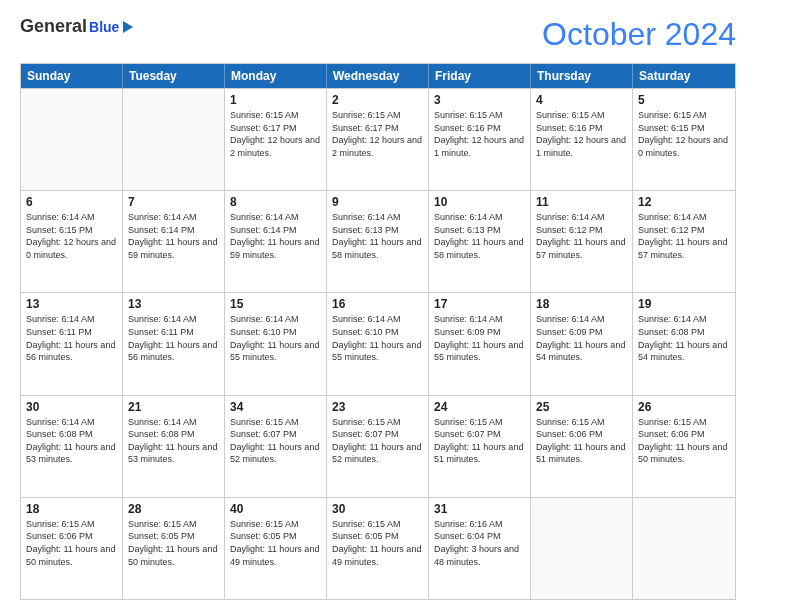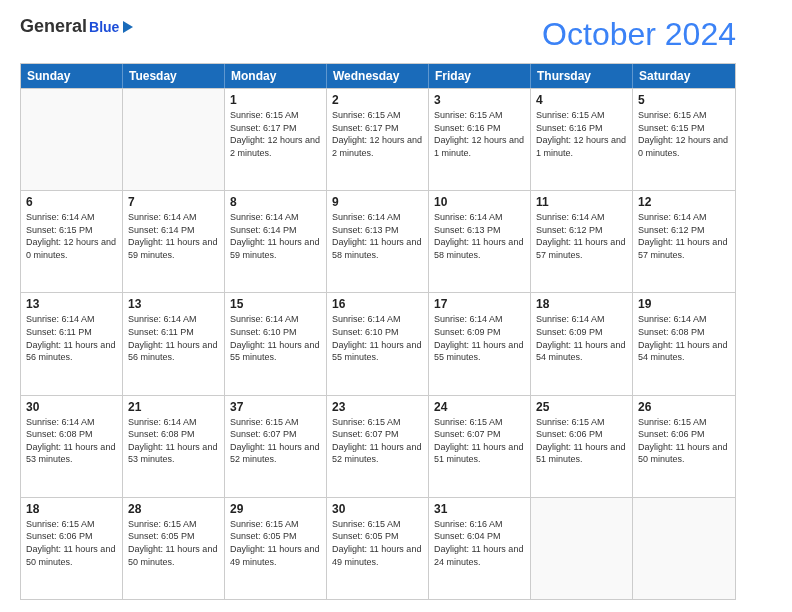--- a/index.html
+++ b/index.html
@@ -272,21 +272,21 @@
             <div class="cell-line">Sunset: 6:08 PM</div>
             <div class="cell-line">Daylight: 11 hours and 53 minutes.</div>
           </div>
           <div class="cal-cell">
             <div class="day-num">21</div>
             <div class="cell-line">Sunrise: 6:14 AM</div>
             <div class="cell-line">Sunset: 6:08 PM</div>
             <div class="cell-line">Daylight: 11 hours and 53 minutes.</div>
           </div>
           <div class="cal-cell">
-            <div class="day-num">37</div>
+            <div class="day-num">34</div>
             <div class="cell-line">Sunrise: 6:15 AM</div>
             <div class="cell-line">Sunset: 6:07 PM</div>
             <div class="cell-line">Daylight: 11 hours and 52 minutes.</div>
           </div>
           <div class="cal-cell">
             <div class="day-num">23</div>
             <div class="cell-line">Sunrise: 6:15 AM</div>
             <div class="cell-line">Sunset: 6:07 PM</div>
             <div class="cell-line">Daylight: 11 hours and 52 minutes.</div>
           </div>
@@ -316,35 +316,35 @@
             <div class="cell-line">Sunset: 6:06 PM</div>
             <div class="cell-line">Daylight: 11 hours and 50 minutes.</div>
           </div>
           <div class="cal-cell">
             <div class="day-num">28</div>
             <div class="cell-line">Sunrise: 6:15 AM</div>
             <div class="cell-line">Sunset: 6:05 PM</div>
             <div class="cell-line">Daylight: 11 hours and 50 minutes.</div>
           </div>
           <div class="cal-cell">
-            <div class="day-num">29</div>
+            <div class="day-num">40</div>
             <div class="cell-line">Sunrise: 6:15 AM</div>
             <div class="cell-line">Sunset: 6:05 PM</div>
             <div class="cell-line">Daylight: 11 hours and 49 minutes.</div>
           </div>
           <div class="cal-cell">
             <div class="day-num">30</div>
             <div class="cell-line">Sunrise: 6:15 AM</div>
             <div class="cell-line">Sunset: 6:05 PM</div>
             <div class="cell-line">Daylight: 11 hours and 49 minutes.</div>
           </div>
           <div class="cal-cell">
             <div class="day-num">31</div>
             <div class="cell-line">Sunrise: 6:16 AM</div>
             <div class="cell-line">Sunset: 6:04 PM</div>
-            <div class="cell-line">Daylight: 11 hours and 24 minutes.</div>
+            <div class="cell-line">Daylight: 3 hours and 48 minutes.</div>
           </div>
           <div class="cal-cell empty"></div>
           <div class="cal-cell empty"></div>
         </div>
       </div>
   </div>
 </div>
 
 </body></html>

